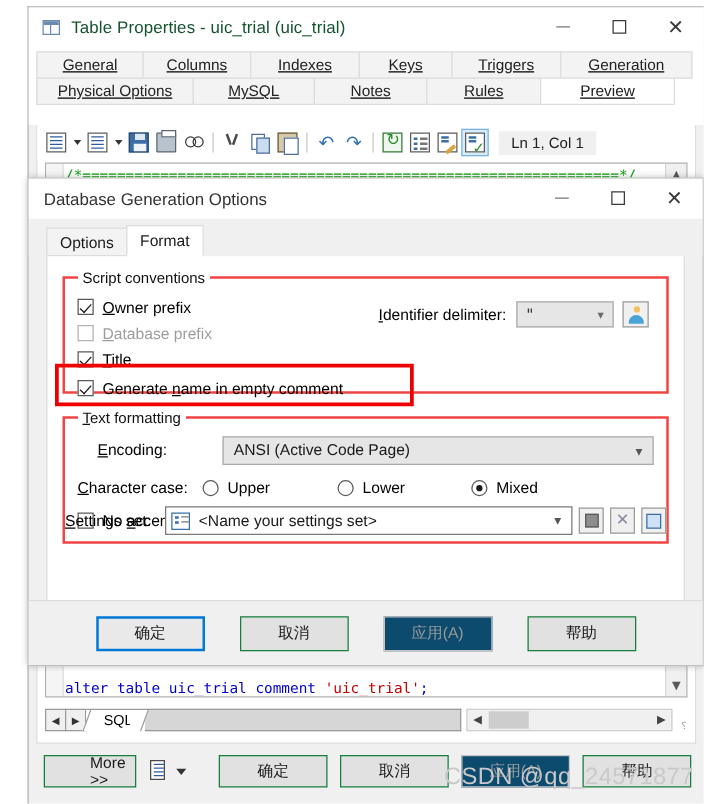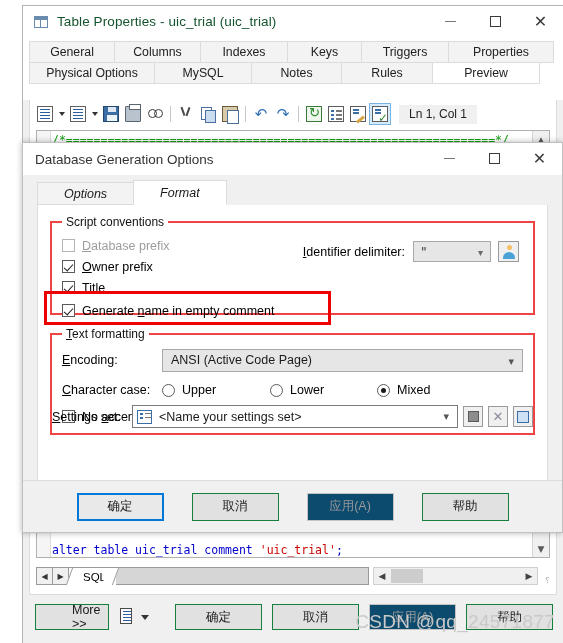--- a/index.html
+++ b/index.html
@@ -50,21 +50,21 @@
   .win-btns { position:absolute; right:0; top:0; height:31px; display:flex; }
   .win-btn {
     width: 45px; height: 31px; display:flex; align-items:center; justify-content:center;
     color:#555; font-size: 13px;
   }
   .win-btn .min { width: 11px; height:1px; background:#777; display:block; }
   .win-btn .max { width: 11px; height:11px; border:1.3px solid #3a3a3a; display:block; }
   .win-btn .close { font-size:16px; color:#3a3a3a; line-height:1; font-family:"DejaVu Sans",sans-serif; }
 
   
-  .tabstrip { padding: 4px 0 16px 6px; background: #ffffff; }
+  .tabstrip { padding: 4px 0 16px 6px; background: #ffffff; text-decoration: underline; }
   .tabrow { display:flex; height: 22px; }
   .tab {
     border: 1px solid #dcdcdc;
     background: #f3f3f3;
     display:flex; align-items:center; justify-content:center;
     font-size: 12.3px; color:#222;
     margin-right: -1px;
     position: relative;
   }
   .tab.selected {
@@ -198,23 +198,23 @@
     position:absolute; left:22px; top:142px; width:541px; height:391px;
     background:#f0f0f0;
     border:1px solid #c0c0c0;
     box-shadow: 0 0 6px rgba(0,0,0,0.30);
   }
   .idlg-title { height:32px; background:#ffffff; display:flex; align-items:center; position:relative; }
   .idlg-title .t { margin-left:12px; font-size:13.5px; color:#333; }
   .idlg-tabstrip { padding: 5px 0 0 14px; background:#f0f0f0; }
   .idlg-tab {
     display:inline-flex; align-items:center; justify-content:center;
-    height:23px; padding:0 26px; font-size:12.5px;
+    height:23px; padding:0 10px; font-size:12.5px;
     border:1px solid #dcdcdc; background:#f3f3f3; color:#1a1a1a;
-    margin-right:-1px; position:relative; vertical-align:bottom;font-style:italic;
+    margin-right:-1px; position:relative; vertical-align:bottom;
   }
   .idlg-tab.selected { background:#ffffff; border-bottom-color:#ffffff; height:25px; z-index:3; }
   .idlg-body {
     margin: 0 14px; background:#ffffff; border:1px solid #dcdcdc; border-top:none;
     height: 282px; position:relative; padding: 10px 12px 0 12px;
   }
 
   fieldset.gbox {
     border:2px solid #ef4444; margin:0; padding: 6px 10px 8px 10px;
     position:relative;
@@ -321,21 +321,21 @@
         <div class="tab" style="width:88px">
             <span>Indexes</span>
           </div>
         <div class="tab" style="width:75px">
             <span>Keys</span>
           </div>
         <div class="tab" style="width:88px">
             <span>Triggers</span>
           </div>
         <div class="tab" style="width:106px">
-            <span>Properties</span>
+            <span>Generation</span>
           </div>
       </div>
       <div class="tabrow row2">
         <div class="tab" style="width:126px">
             <span>Physical Options</span>
           </div>
         <div class="tab" style="width:98px">
             <span>MySQL</span>
           </div>
         <div class="tab" style="width:91px">
@@ -476,27 +476,27 @@
         </span><span class="idlg-tab selected">
           <span>Format</span>
         </span>
     </div>
 
     <div class="idlg-body">
 
       <fieldset class="gbox" style="height:100px">
         <legend>Script conventions</legend>
 
+        <div class="cbrow">
+          <span class="cbox checked"></span>
+          <span><span class="u">O</span>wner prefix</span>
+        </div>
         <div class="cbrow dis">
           <span class="cbox dis"></span>
           <span><span class="u">D</span>atabase prefix</span>
-        </div>
-        <div class="cbrow">
-          <span class="cbox checked"></span>
-          <span><span class="u">O</span>wner prefix</span>
         </div>
         <div class="cbrow">
           <span class="cbox checked"></span>
           <span><span class="u">T</span>itle</span>
         </div>
         <div class="cbrow" style="margin-top:2px">
           <span class="cbox checked"></span>
           <span>Generate <span class="u">n</span>ame in empty comment</span>
         </div>
 
@@ -509,21 +509,21 @@
           <div class="user-btn">
             <span class="head"></span>
               <span class="body"></span>
           </div>
         </div>
       </fieldset>
 
       <fieldset class="gbox" style="height:108px; margin-top:12px">
         <legend><span class="u">T</span>ext formatting</legend>
 
-        <div style="display:flex; align-items:center; height:26px;">
+        <div style="display:flex; align-items:center; height:26px;margin-left:16px;">
           <span style="width:100px; font-size:12.5px"><span class="u">E</span>ncoding:</span>
           <div class="combo2" style="flex:1">
             <span>ANSI (Active Code Page)</span>
             <span class="chev">▾</span>
           </div>
         </div>
 
         <div style="display:flex; align-items:center; height:26px; margin-top:4px">
           <span style="width:100px; font-size:12.5px"><span class="u">C</span>haracter case:</span>
           <div style="display:flex; align-items:center; width:108px; font-size:12.5px">

